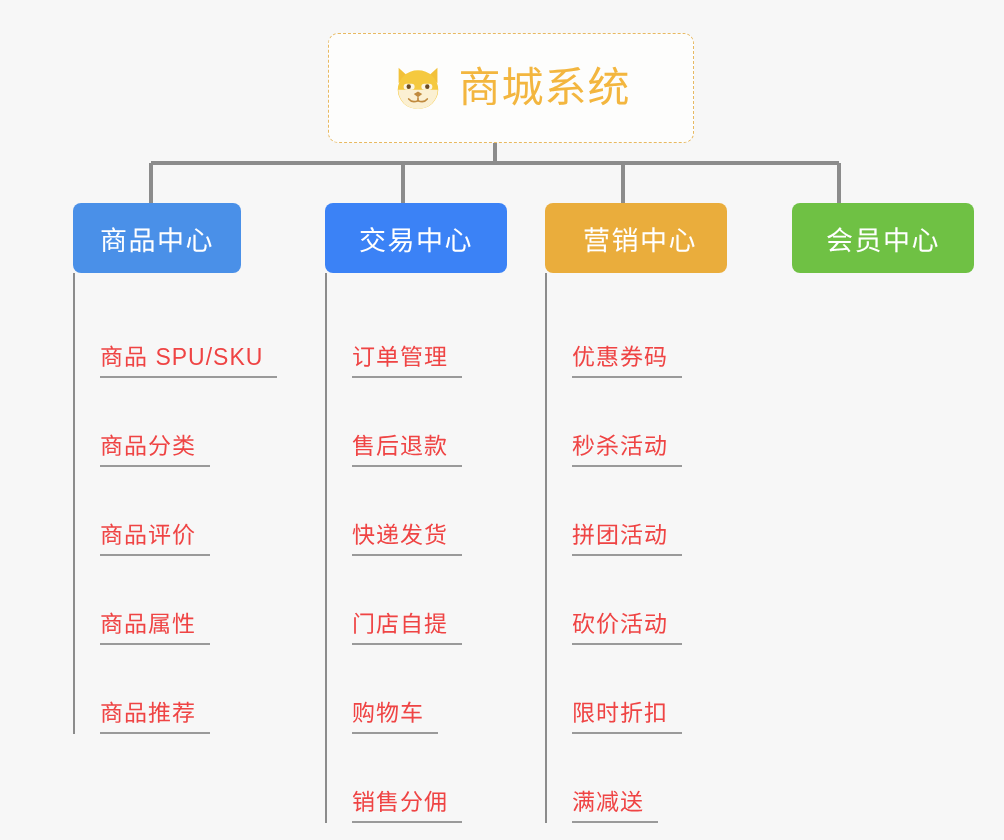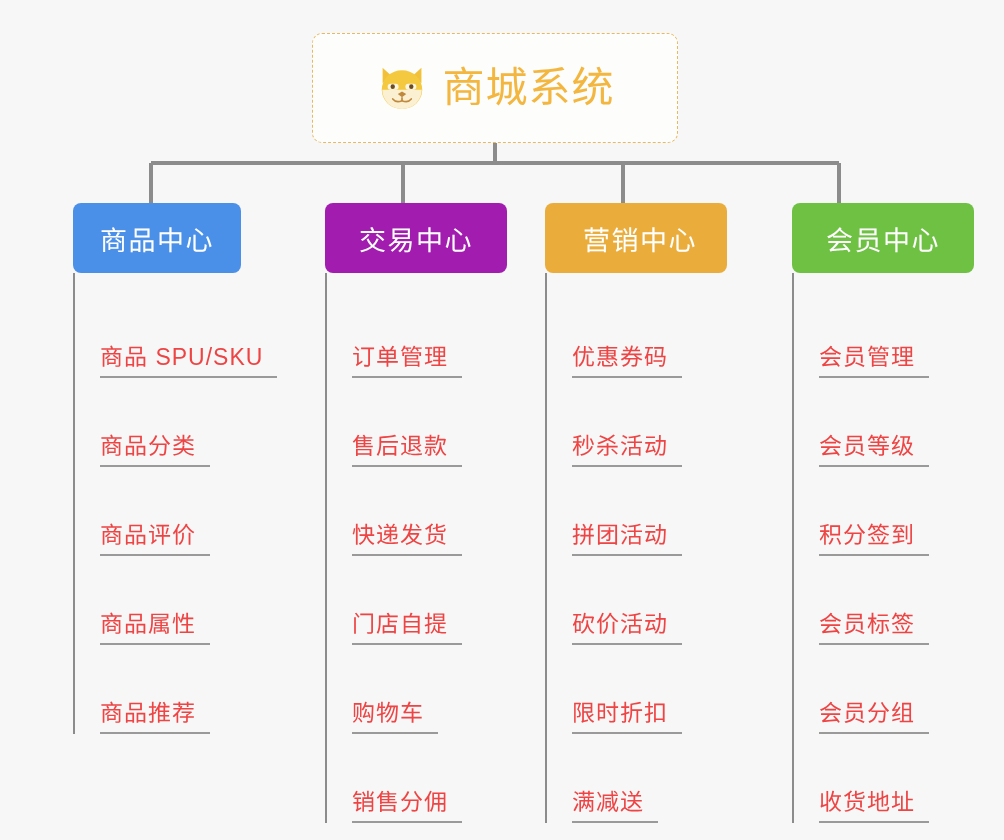--- a/index.html
+++ b/index.html
@@ -28,21 +28,21 @@
     left: 0;
     top: 0;
     width: 1004px;
     height: 840px;
     pointer-events: none;
   }
 
   
   .root-node {
     position: absolute;
-    left: 312px;
+    left: 328px;
     top: 33px;
     width: 366px;
     height: 110px;
     box-sizing: border-box;
     background: #fdfdfc;
     border: 1px dashed #e8b961;
     border-radius: 10px;
     display: flex;
     align-items: center;
     justify-content: center;
@@ -172,21 +172,21 @@
       <div class="leaf-item">
         <span class="leaf-label">商品属性</span>
       </div>
       <div class="leaf-item">
         <span class="leaf-label">商品推荐</span>
       </div>
     </div>
   </div>
 
   <div class="column" id="col-1">
-    <div class="cat-box" style="background: #a21caf;">
+    <div class="cat-box" style="background: #3b82f6;">
       <span>交易中心</span>
     </div>
     <div class="leaf-list">
       <div class="leaf-item">
         <span class="leaf-label">订单管理</span>
       </div>
       <div class="leaf-item">
         <span class="leaf-label">售后退款</span>
       </div>
       <div class="leaf-item">
@@ -227,35 +227,15 @@
       <div class="leaf-item">
         <span class="leaf-label">满减送</span>
       </div>
     </div>
   </div>
 
   <div class="column" id="col-3">
     <div class="cat-box" style="background: rgb(111, 193, 68);">
       <span>会员中心</span>
     </div>
-    <div class="leaf-list">
-      <div class="leaf-item">
-        <span class="leaf-label">会员管理</span>
-      </div>
-      <div class="leaf-item">
-        <span class="leaf-label">会员等级</span>
-      </div>
-      <div class="leaf-item">
-        <span class="leaf-label">积分签到</span>
-      </div>
-      <div class="leaf-item">
-        <span class="leaf-label">会员标签</span>
-      </div>
-      <div class="leaf-item">
-        <span class="leaf-label">会员分组</span>
-      </div>
-      <div class="leaf-item">
-        <span class="leaf-label">收货地址</span>
-      </div>
-    </div>
   </div>
 
 </div>
 
 </body></html>

